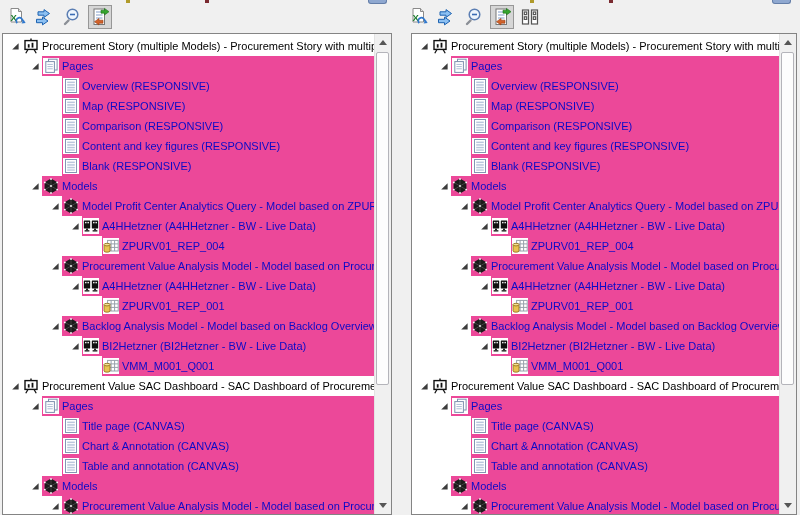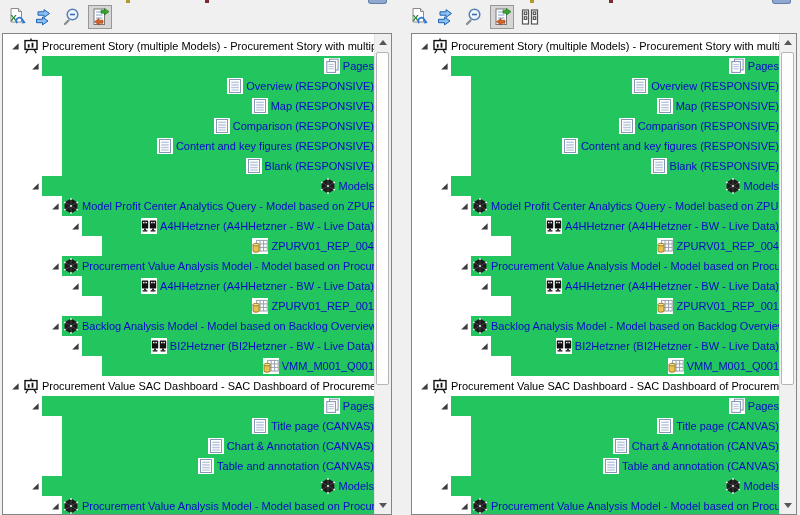--- a/index.html
+++ b/index.html
@@ -18,21 +18,21 @@
   .tbtn.pressed{background:#d6d6d6;border:1px solid #979797;}
   .tbtn svg{display:block;}
   
   .panel{position:absolute;top:33px;height:482px;background:#ffffff;
          border:1px solid #848484;box-sizing:border-box;overflow:hidden;}
   .tree{position:absolute;left:0;top:0;bottom:0;right:17px;overflow:hidden;padding-top:2px;}
   .trow{height:20px;display:flex;align-items:center;white-space:nowrap;overflow:hidden;}
   .spacer{flex:none;height:100%;}
   .trislot{flex:none;width:13px;height:100%;display:flex;align-items:center;justify-content:center;}
   .hlbox{flex:1;height:100%;display:flex;align-items:center;min-width:0;overflow:hidden;}
-  .hlbox.green{background:#22c55e;justify-content:flex-end;}
+  .hlbox.green{background:#ec4899;}
   .iconbox{flex:none;width:16px;height:16px;margin:0 3px 0 1px;display:flex;align-items:center;justify-content:center;}
   .iconbox.white{background:#ffffff;}
   .tlabel{font-size:11px;line-height:20px;overflow:hidden;white-space:nowrap;}
   .tlabel.blue{color:#0a0ac8;}
   .tlabel.black{color:#000000;}
   
   .sbar{position:absolute;top:0;right:0;bottom:0;width:17px;background:#f0f0f0;
         border-left:1px solid #e3e3e3;box-sizing:border-box;}
   .sbtn{position:absolute;left:0;width:16px;height:17px;display:flex;align-items:center;justify-content:center;background:#f0f0f0;}
   .sbtn.up{top:0;}

